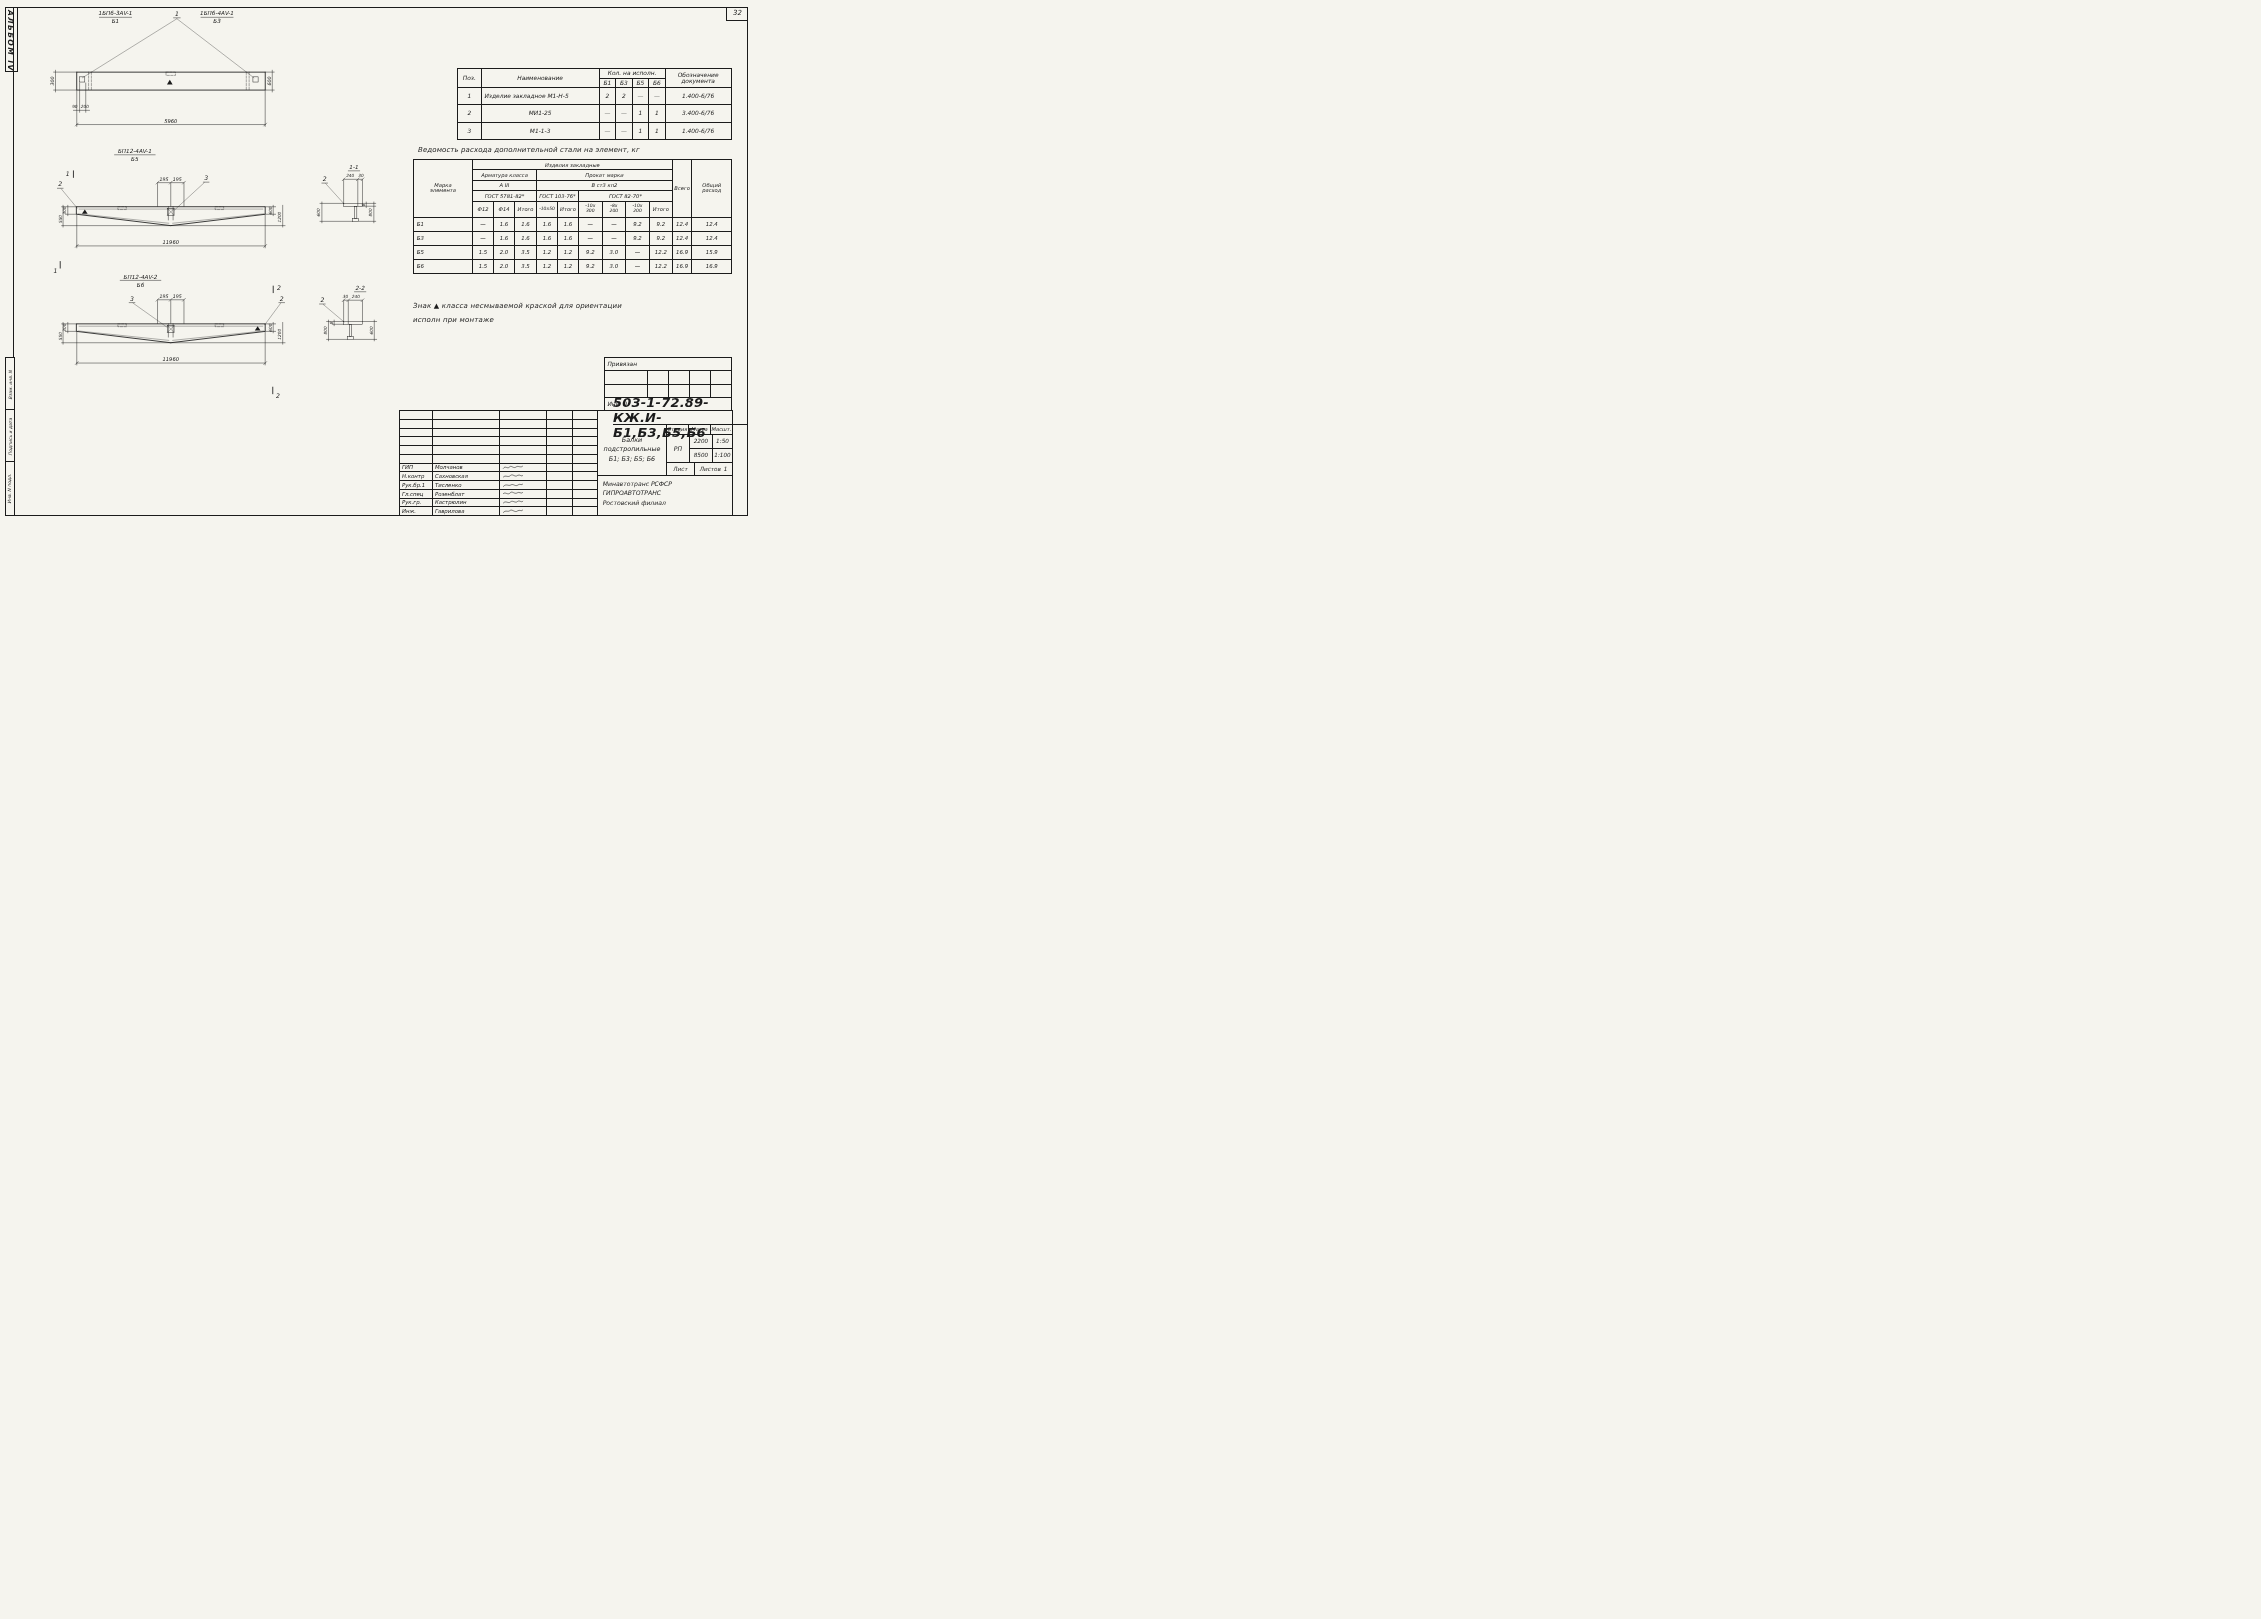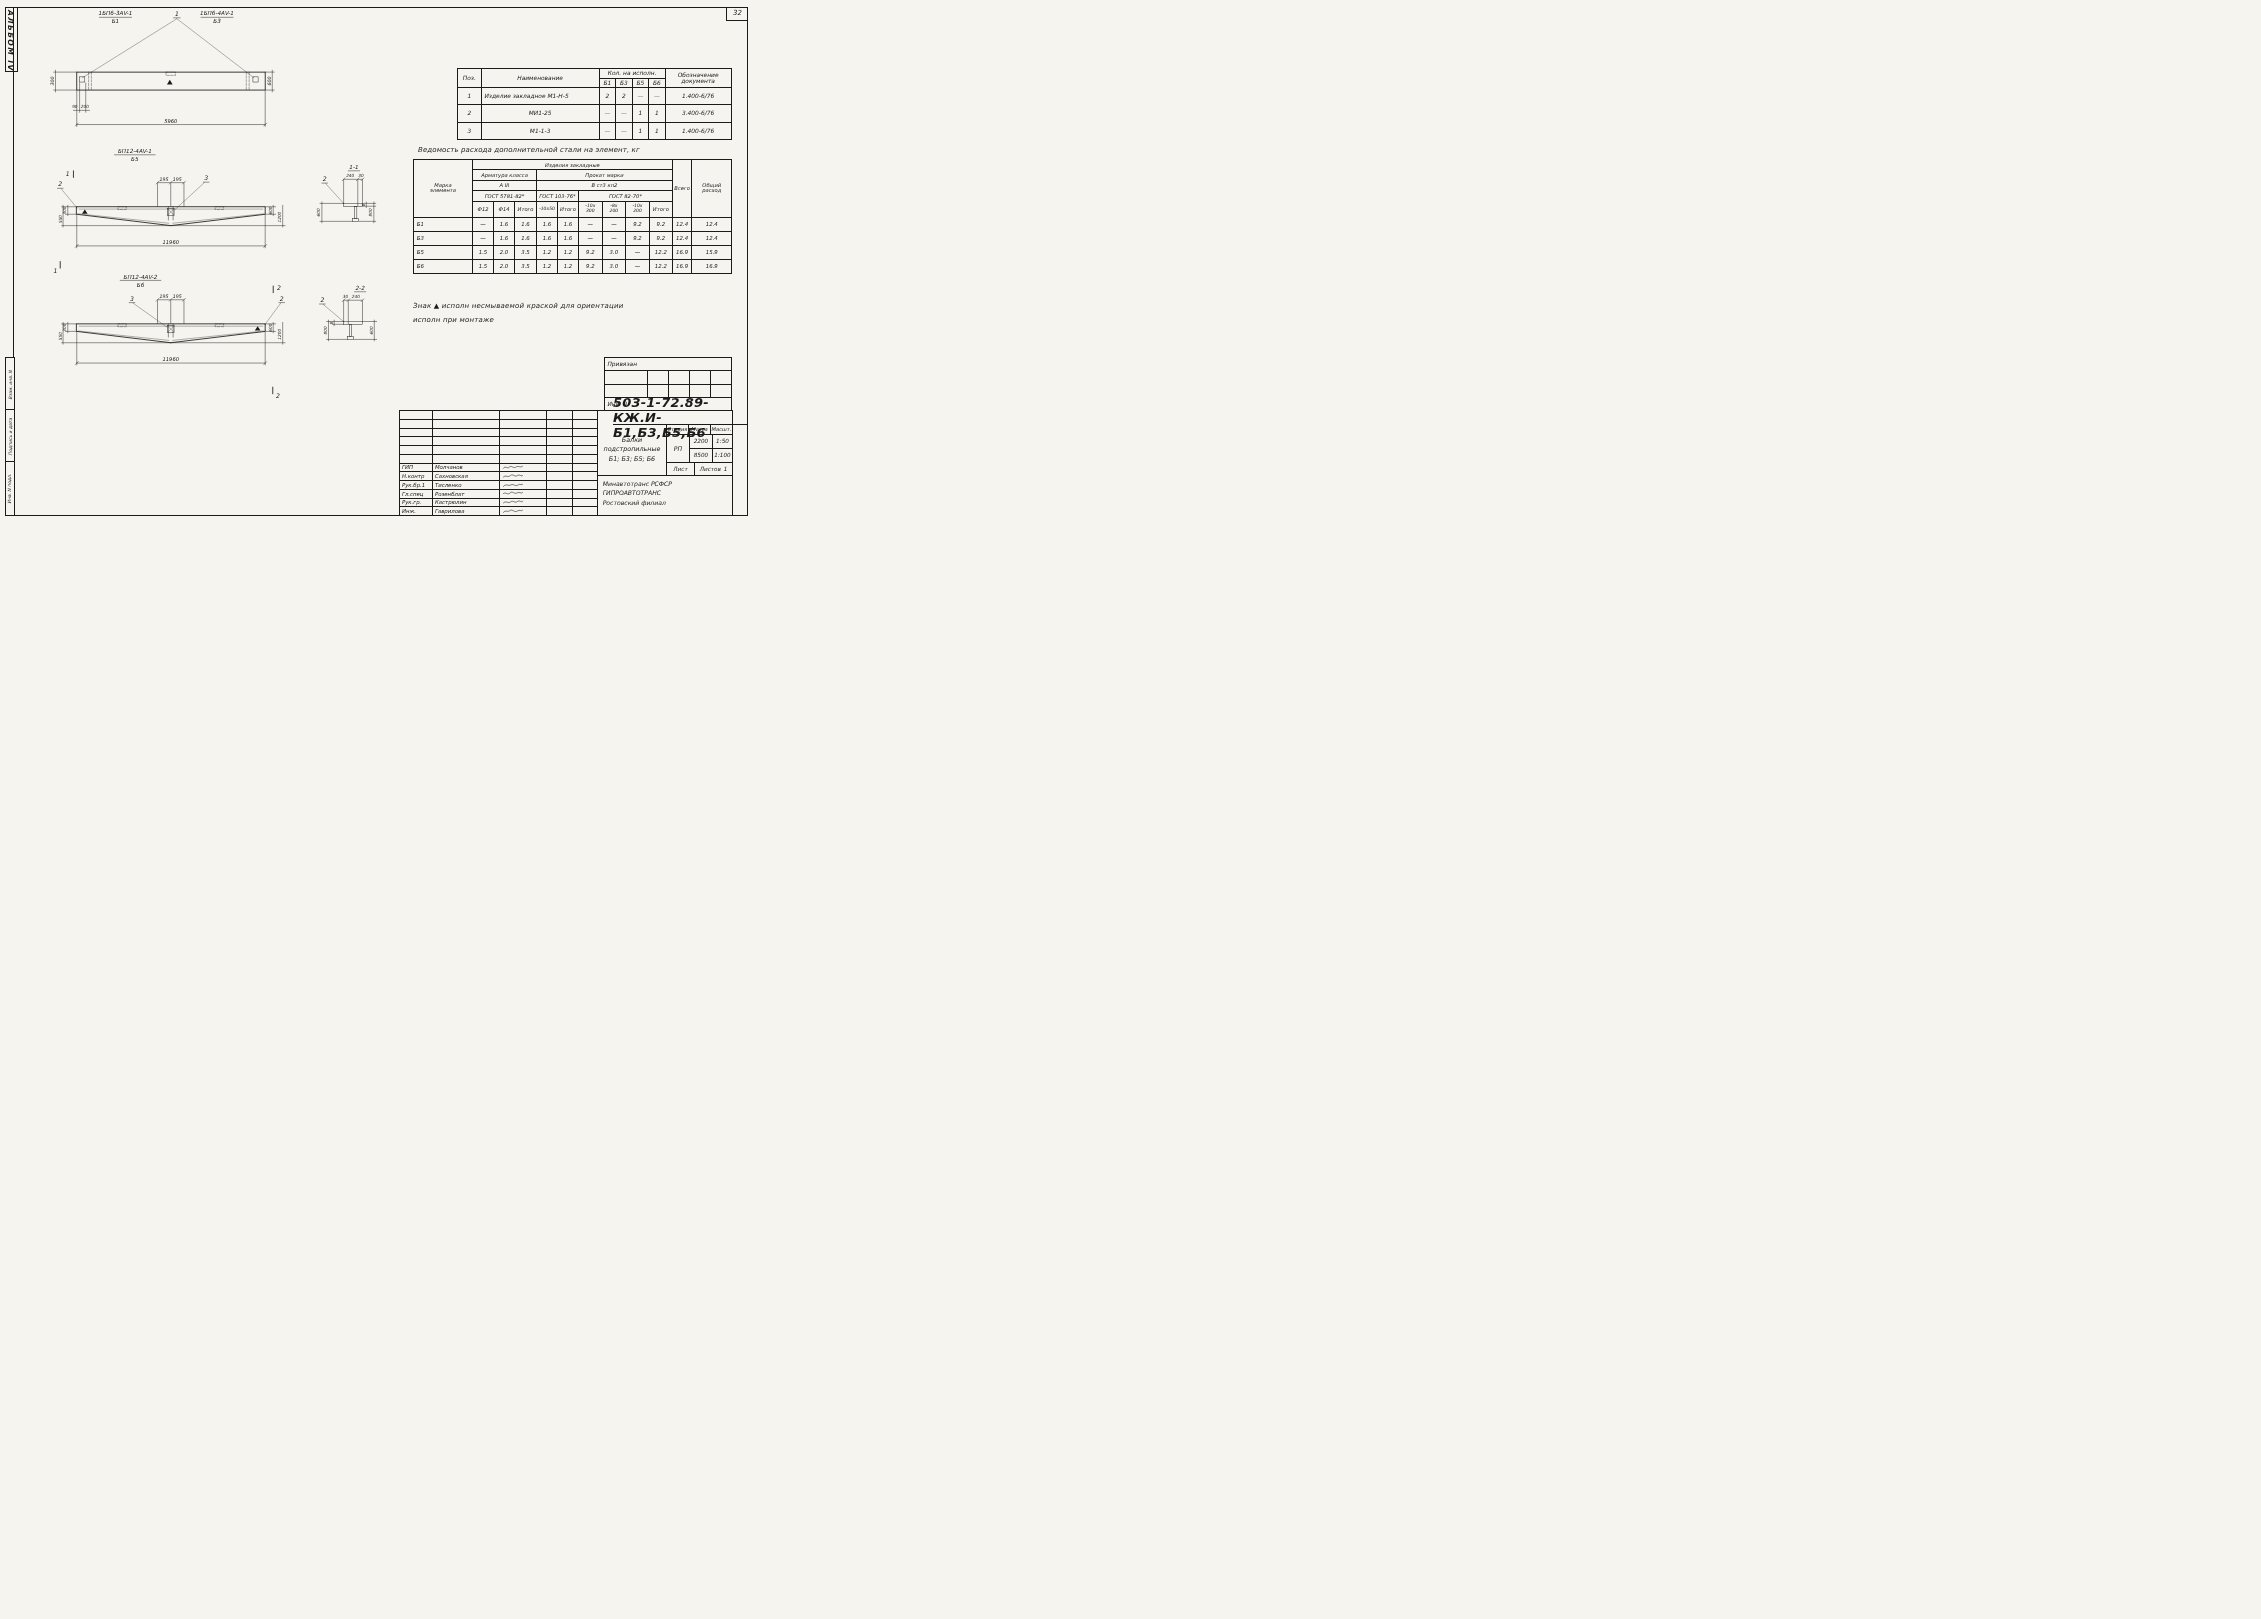--- a/index.html
+++ b/index.html
@@ -488,21 +488,21 @@
         <td>9.2</td>
     <td>3.0</td>
         <td>—</td>
     <td>12.2</td>
         <td>16.9</td>
     <td>16.9</td>
   </tr>
 </tbody>
   </table>
 
-<div class="abs note-line" style="left:413px;top:302px">Знак ▲ исполн  несмываемой  краской  для  ориентации</div>
+<div class="abs note-line" style="left:413px;top:302px">Знак ▲ класса  несмываемой  краской  для  ориентации</div>
 <div class="abs note-line" style="left:413px;top:316px">исполн  при  монтаже</div>
 
 <table class="abs pv">
   <colgroup>
       <col style="width:43px">
       <col style="width:21px">
       <col style="width:21px">
       <col style="width:21px">
       <col style="width:21px">
     </colgroup>

